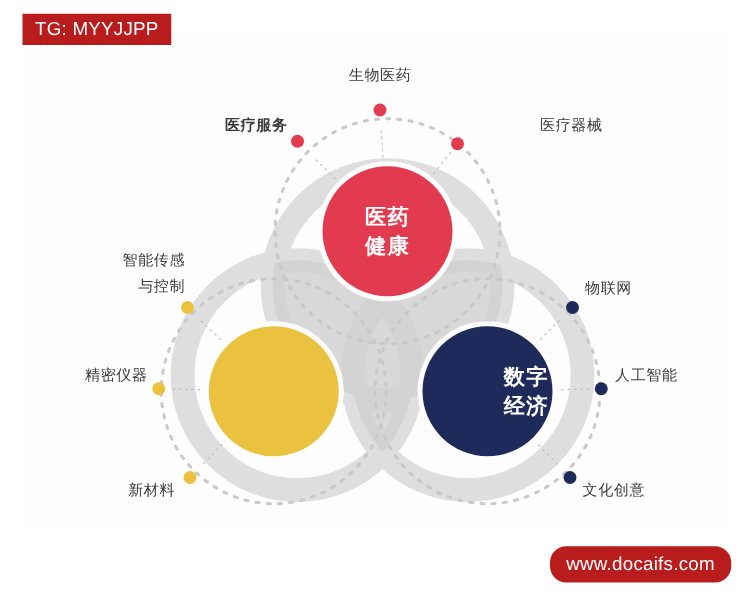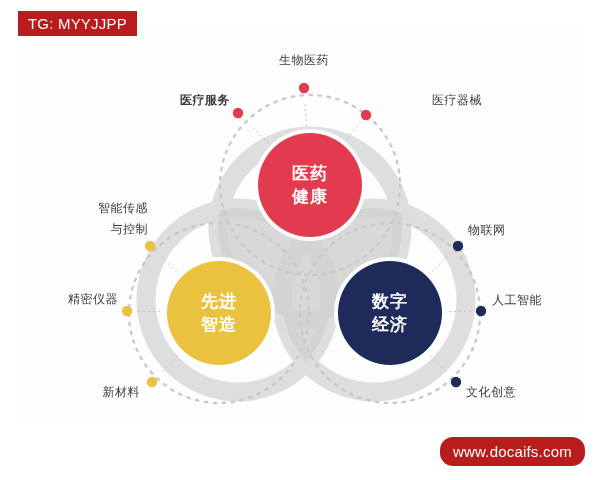--- a/index.html
+++ b/index.html
@@ -150,32 +150,30 @@
         <circle cx="390" cy="313" r="56" fill="#ffffff" opacity="0.92"></circle>
         <circle cx="390" cy="313" r="52" fill="#1E2A5A"></circle>
         <circle cx="458" cy="246" r="5.2" fill="#1E2A5A"></circle>
         <circle cx="481" cy="311" r="5.2" fill="#1E2A5A"></circle>
         <circle cx="456" cy="382" r="5.2" fill="#1E2A5A"></circle>
       </g>
   </svg>
 
   <div class="core-label" style="left:258px;top:162px;width:104px;">医药
 健康</div>
-  <div class="core-label" style="left:167px;top:290px;width:104px;">先进
-智造</div>
-  <div class="core-label" style="left:338px;top:290px;width:104px;">数字
+  <div class="core-label" style="left:338px;top:290px;width:104px;padding-left:31px;">数字
 经济</div>
 
   <div class="label right" style="left:70px;top:90px;width:160px;font-weight:bold;">医疗服务</div>
   <div class="label ctr" style="left:224px;top:50px;width:160px;">生物医药</div>
   <div class="label left" style="left:390px;top:90px;width:160px;margin-left:42px;">医疗器械</div>
 
   <div class="label right" style="left:-12px;top:198px;width:160px;">智能传感
 与控制</div>
-  <div class="label right" style="left:8px;top:290px;width:110px;font-family:Liberation Mono, monospace;">精密仪器</div>
+  <div class="label right" style="left:8px;top:290px;width:110px;">精密仪器</div>
   <div class="label right" style="left:10px;top:382px;width:130px;">新材料</div>
 
   <div class="label left" style="left:468px;top:220px;width:160px;">物联网</div>
   <div class="label left" style="left:492px;top:290px;width:160px;">人工智能</div>
   <div class="label left" style="left:466px;top:382px;width:160px;">文化创意</div>
 
   <div class="wm" id="wm-top">TG: MYYJJPP</div>
   <div class="wm" id="wm-bottom">www.docaifs.com</div>
 
 </div>

